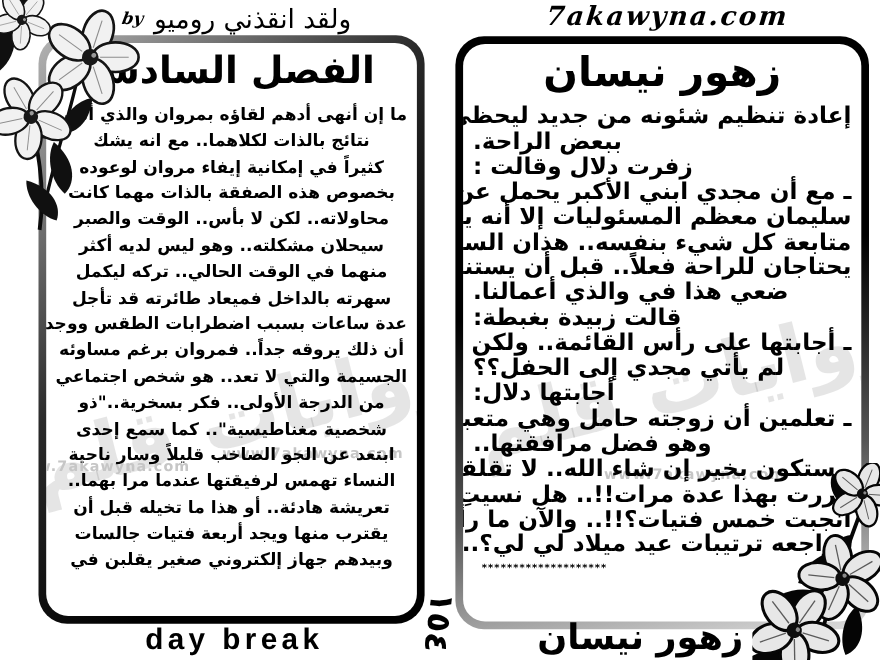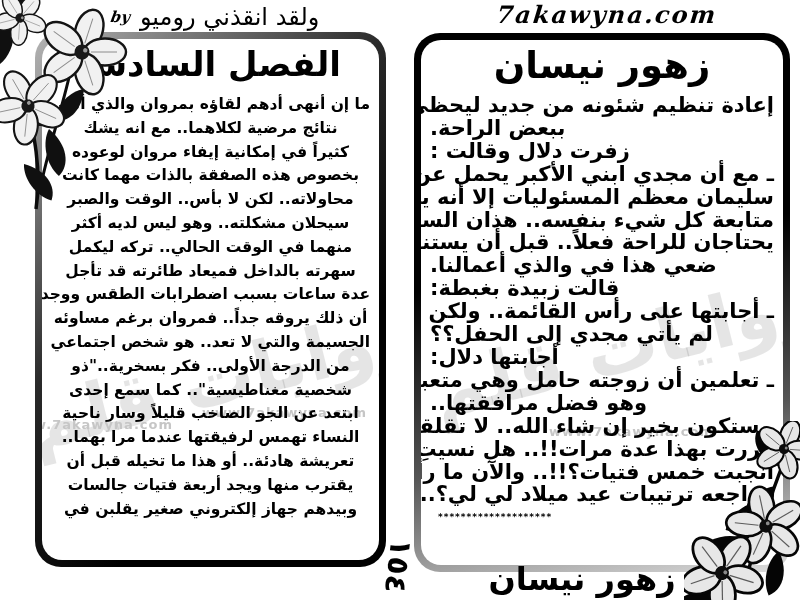--- a/index.html
+++ b/index.html
@@ -157,21 +157,21 @@
   <div class="hdr-right">7akawyna.com</div>
 
   <div class="page page-left">
     <div class="page-inner">
       <div class="wm-big">روايات قلم الأعضاء</div>
       <div class="wm-url wm-url-l1">www.7akawyna.com</div>
       <div class="wm-url wm-url-l2">www.7akawyna.com</div>
       <div class="pg-title">الفصل السادس</div>
       <div class="body">
         <div class="ln">ما إن أنهى أدهم لقاؤه بمروان والذي أثمر عن</div>
-        <div class="ln">نتائج مرضية لكلاهما.. مع انه يشك</div>
+        <div class="ln">نتائج بالذات لكلاهما.. مع انه يشك</div>
         <div class="ln">كثيراً في إمكانية إيفاء مروان لوعوده</div>
         <div class="ln">بخصوص هذه الصفقة بالذات مهما كانت</div>
         <div class="ln">محاولاته.. لكن لا بأس.. الوقت والصبر</div>
         <div class="ln">سيحلان مشكلته.. وهو ليس لديه أكثر</div>
         <div class="ln">منهما في الوقت الحالي.. تركه ليكمل</div>
         <div class="ln">سهرته بالداخل فميعاد طائرته قد تأجل</div>
         <div class="ln">عدة ساعات بسبب اضطرابات الطقس ووجد</div>
         <div class="ln">أن ذلك يروقه جداً.. فمروان برغم مساوئه</div>
         <div class="ln">الجسيمة والتي لا تعد.. هو شخص اجتماعي</div>
         <div class="ln">من الدرجة الأولى.. فكر بسخرية.."ذو</div>
@@ -207,16 +207,17 @@
         <div class="ln">وهو فضل مرافقتها..</div>
         <div class="ln">ـ ستكون بخير إن شاء الله.. لا تقلقي.. لقد</div>
         <div class="ln">مررت بهذا عدة مرات!!.. هل نسيتِ أنى</div>
         <div class="ln">أنجبت خمس فتيات؟!!.. والآن ما رأيك في</div>
         <div class="ln">مراجعه ترتيبات عيد ميلاد لي لي؟..</div>
         <div class="sep">********************</div>
       </div>
     </div>
   </div>
 
+  <div class="ftr-left">day break</div>
   <div class="pg-num">١٥٤</div>
   <div class="ftr-right">زهور نيسان</div>
 
 </div>
 
 </body></html>

